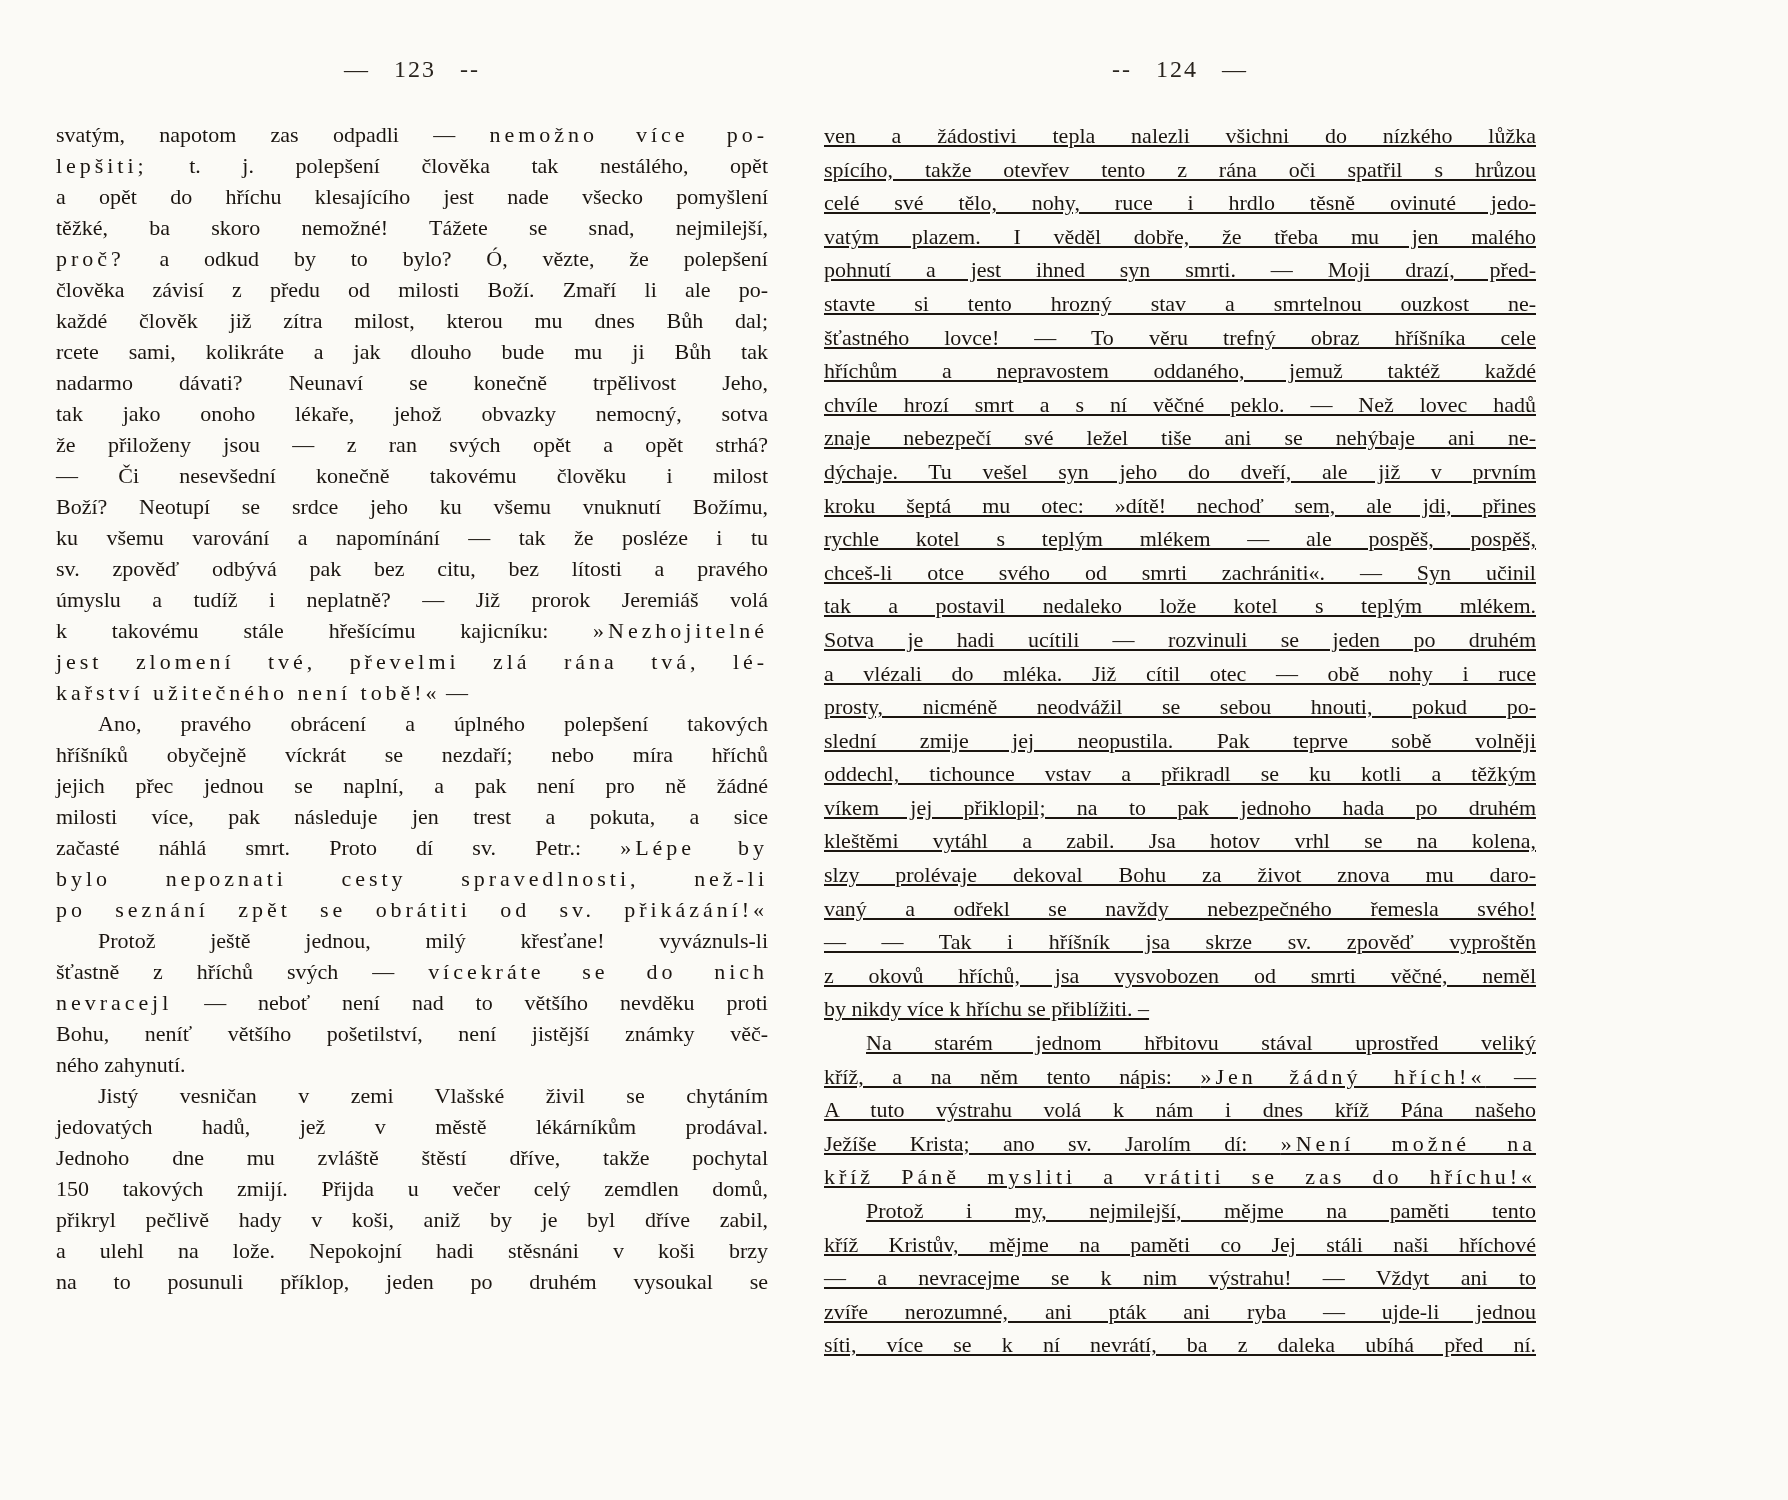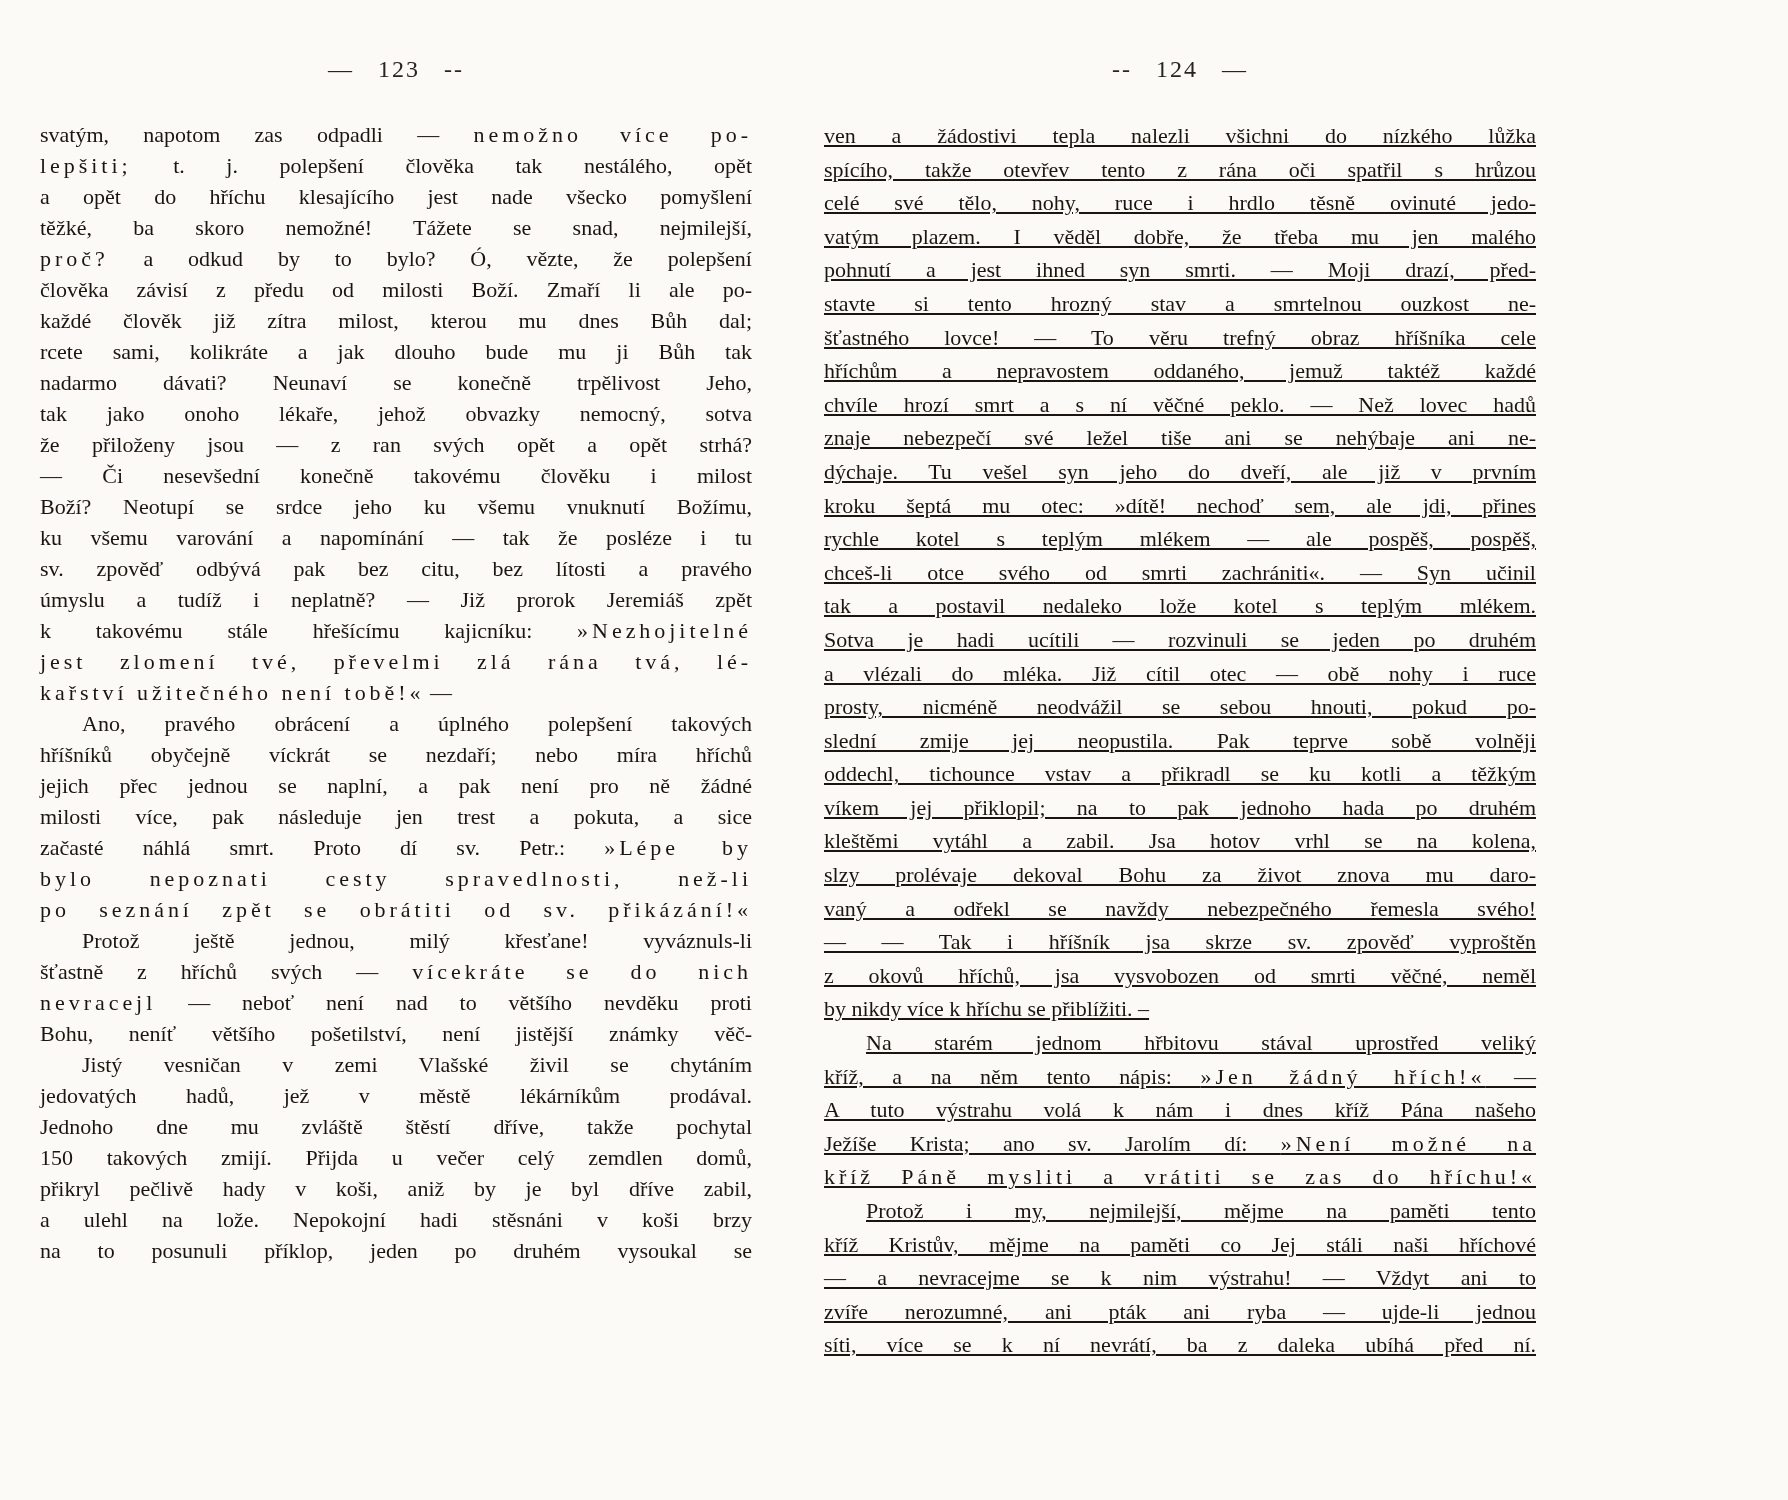--- a/index.html
+++ b/index.html
@@ -6,21 +6,21 @@
   body {
     width: 1788px; height: 1500px;
     background: #fbfaf6;
     position: relative;
     font-family: "Liberation Serif", "DejaVu Serif", serif;
     color: #1b1510;
     overflow: hidden;
   }
   .spread { position: absolute; inset: 0; }
   .page { position: absolute; top: 56px; width: 712px; }
-  .page-left  { left: 40px; }
+  .page-left  { left: 56px; }
   .page-right { left: 824px; }
   .page-header {
     text-align: center;
     font-size: 24px;
     letter-spacing: 2px;
     word-spacing: 16px;
     color: #2a241e;
   }
   .page-body { margin-top: 36px; }
   .line {
@@ -54,35 +54,36 @@
         <div class="line"><span class="seg">člověka závisí z předu od milosti Boží. Zmaří li ale po-</span></div>
         <div class="line"><span class="seg">každé člověk již zítra milost, kterou mu dnes Bůh dal;</span></div>
         <div class="line"><span class="seg">rcete sami, kolikráte a jak dlouho bude mu ji Bůh tak</span></div>
         <div class="line"><span class="seg">nadarmo dávati? Neunaví se konečně trpělivost Jeho,</span></div>
         <div class="line"><span class="seg">tak jako onoho lékaře, jehož obvazky nemocný, sotva</span></div>
         <div class="line"><span class="seg">že přiloženy jsou — z ran svých opět a opět strhá?</span></div>
         <div class="line"><span class="seg">— Či nesevšední konečně takovému člověku i milost</span></div>
         <div class="line"><span class="seg">Boží? Neotupí se srdce jeho ku všemu vnuknutí Božímu,</span></div>
         <div class="line"><span class="seg">ku všemu varování a napomínání — tak že posléze i tu</span></div>
         <div class="line"><span class="seg">sv. zpověď odbývá pak bez citu, bez lítosti a pravého</span></div>
-        <div class="line"><span class="seg">úmyslu a tudíž i neplatně? — Již prorok Jeremiáš zpět</span></div>
+        <div class="line"><span class="seg">úmyslu a tudíž i neplatně? — Již prorok Jeremiáš volá</span></div>
         <div class="line"><span class="seg">k takovému stále hřešícímu kajicníku: </span><span class="seg spaced">»Nezhojitelné</span></div>
         <div class="line"><span class="seg spaced">jest zlomení tvé, převelmi zlá rána tvá, lé-</span></div>
         <div class="line end"><span class="seg spaced">kařství užitečného není tobě!«</span><span class="seg"> —</span></div>
         <div class="line indent"><span class="seg">Ano, pravého obrácení a úplného polepšení takových</span></div>
         <div class="line"><span class="seg">hříšníků obyčejně víckrát se nezdaří; nebo míra hříchů</span></div>
         <div class="line"><span class="seg">jejich přec jednou se naplní, a pak není pro ně žádné</span></div>
         <div class="line"><span class="seg">milosti více, pak následuje jen trest a pokuta, a sice</span></div>
         <div class="line"><span class="seg">začasté náhlá smrt. Proto dí sv. Petr.: </span><span class="seg spaced">»Lépe by</span></div>
         <div class="line"><span class="seg spaced">bylo nepoznati cesty spravedlnosti, než-li</span></div>
         <div class="line"><span class="seg spaced">po seznání zpět se obrátiti od sv. přikázání!«</span></div>
         <div class="line indent"><span class="seg">Protož ještě jednou, milý křesťane! vyváznuls-li</span></div>
         <div class="line"><span class="seg">šťastně z hříchů svých — </span><span class="seg spaced">vícekráte se do nich</span></div>
         <div class="line"><span class="seg spaced">nevracejl</span><span class="seg"> — neboť není nad to většího nevděku proti</span></div>
         <div class="line"><span class="seg">Bohu, neníť většího pošetilství, není jistější známky věč-</span></div>
+        <div class="line end"><span class="seg">ného zahynutí.</span></div>
         <div class="line indent"><span class="seg">Jistý vesničan v zemi Vlašské živil se chytáním</span></div>
         <div class="line"><span class="seg">jedovatých hadů, jež v městě lékárníkům prodával.</span></div>
         <div class="line"><span class="seg">Jednoho dne mu zvláště štěstí dříve, takže pochytal</span></div>
         <div class="line"><span class="seg">150 takových zmijí. Přijda u večer celý zemdlen domů,</span></div>
         <div class="line"><span class="seg">přikryl pečlivě hady v koši, aniž by je byl dříve zabil,</span></div>
         <div class="line"><span class="seg">a ulehl na lože. Nepokojní hadi stěsnáni v koši brzy</span></div>
         <div class="line"><span class="seg">na to posunuli příklop, jeden po druhém vysoukal se</span></div>
       </div>
   </div>
 

